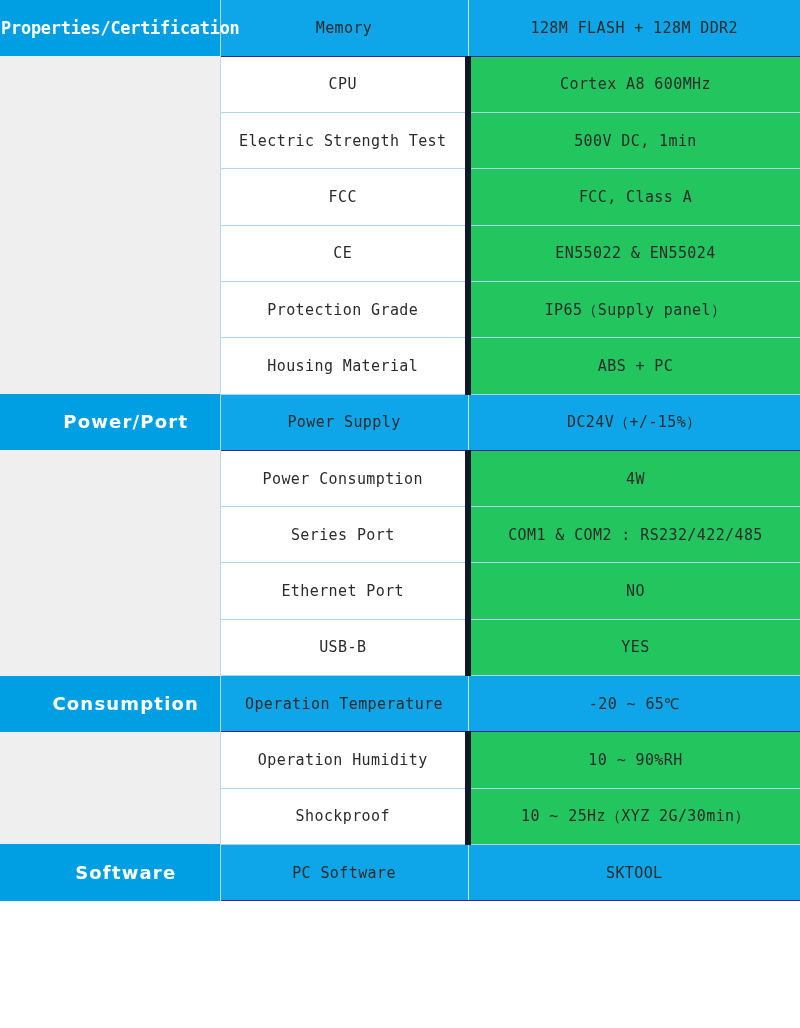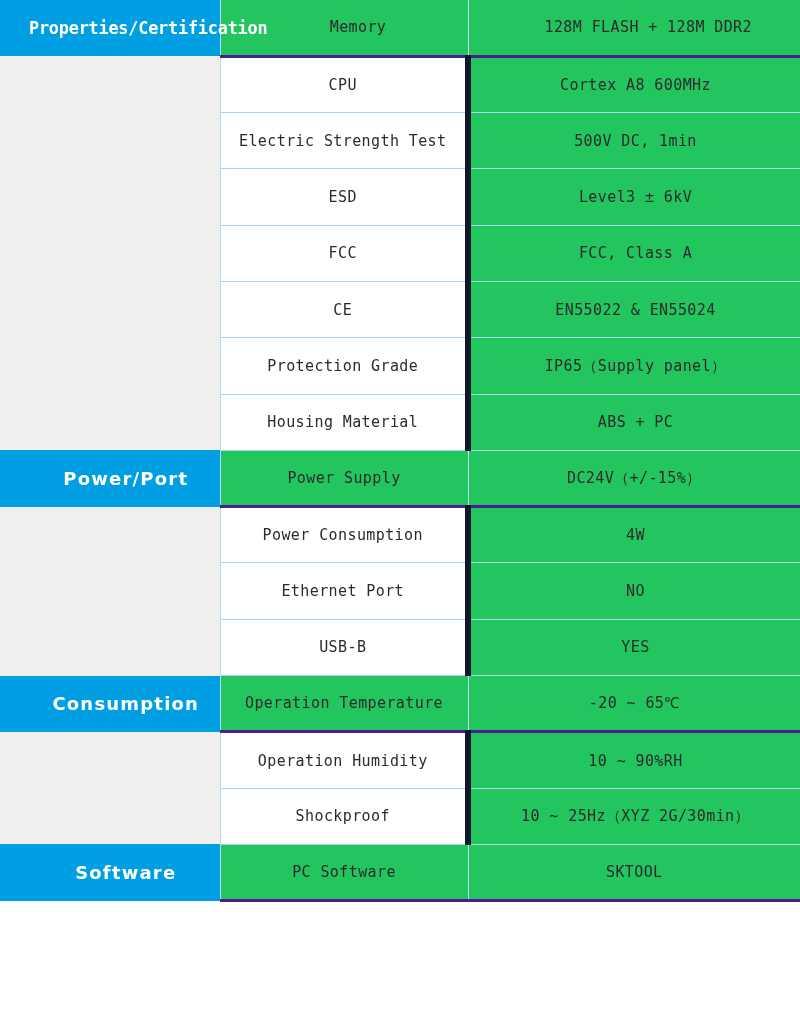--- a/index.html
+++ b/index.html
@@ -79,28 +79,28 @@
     border-right: 6px solid #0f172a;
   }
   td.value-cell {
     background: #22c55e;
     border-top: 1px solid #a9d6ec;
     border-bottom: 1px solid #a9d6ec;
   }
 
   tr.hl td.param-cell,
   tr.hl td.value-cell {
-    background: #22c55e;
+    background: #0ea5e9;
     border-top: 1px solid #a2d9f7;
-    border-bottom: 3px solid #4c1d95;
+    border-bottom: 1px solid #4c1d95;
   }
   tr.hl td.param-cell { border-right: 1px solid #c9e8fb; }
 
   
-  #spec-table tr:first-child td { border-top: none; padding-left: 28px; }
+  #spec-table tr:first-child td { border-top: none; }
 
   .cell-text {
     display: block;
     line-height: 1.2;
   }
 </style>
 </head>
 <body>
 
 <table id="spec-table">
@@ -135,29 +135,20 @@
         <td class="param-cell">
           <span class="cell-text">Electric Strength Test</span>
         </td>
         <td class="value-cell">
           <span class="cell-text">500V DC, 1min</span>
         </td>
       </tr>
       <tr>
         <td class="group-cell"></td>
         <td class="param-cell">
-          <span class="cell-text">ESD</span>
-        </td>
-        <td class="value-cell">
-          <span class="cell-text">Level3 ± 6kV</span>
-        </td>
-      </tr>
-      <tr>
-        <td class="group-cell"></td>
-        <td class="param-cell">
           <span class="cell-text">FCC</span>
         </td>
         <td class="value-cell">
           <span class="cell-text">FCC, Class A</span>
         </td>
       </tr>
       <tr>
         <td class="group-cell"></td>
         <td class="param-cell">
           <span class="cell-text">CE</span>
@@ -195,20 +186,29 @@
           <span class="cell-text">DC24V（+/-15%）</span>
         </td>
       </tr>
       <tr>
         <td class="group-cell"></td>
         <td class="param-cell">
           <span class="cell-text">Power Consumption</span>
         </td>
         <td class="value-cell">
           <span class="cell-text">4W</span>
+        </td>
+      </tr>
+      <tr>
+        <td class="group-cell"></td>
+        <td class="param-cell">
+          <span class="cell-text">Series Port</span>
+        </td>
+        <td class="value-cell">
+          <span class="cell-text">COM1 &amp; COM2 : RS232/422/485</span>
         </td>
       </tr>
       <tr>
         <td class="group-cell"></td>
         <td class="param-cell">
           <span class="cell-text">Ethernet Port</span>
         </td>
         <td class="value-cell">
           <span class="cell-text">NO</span>
         </td>

